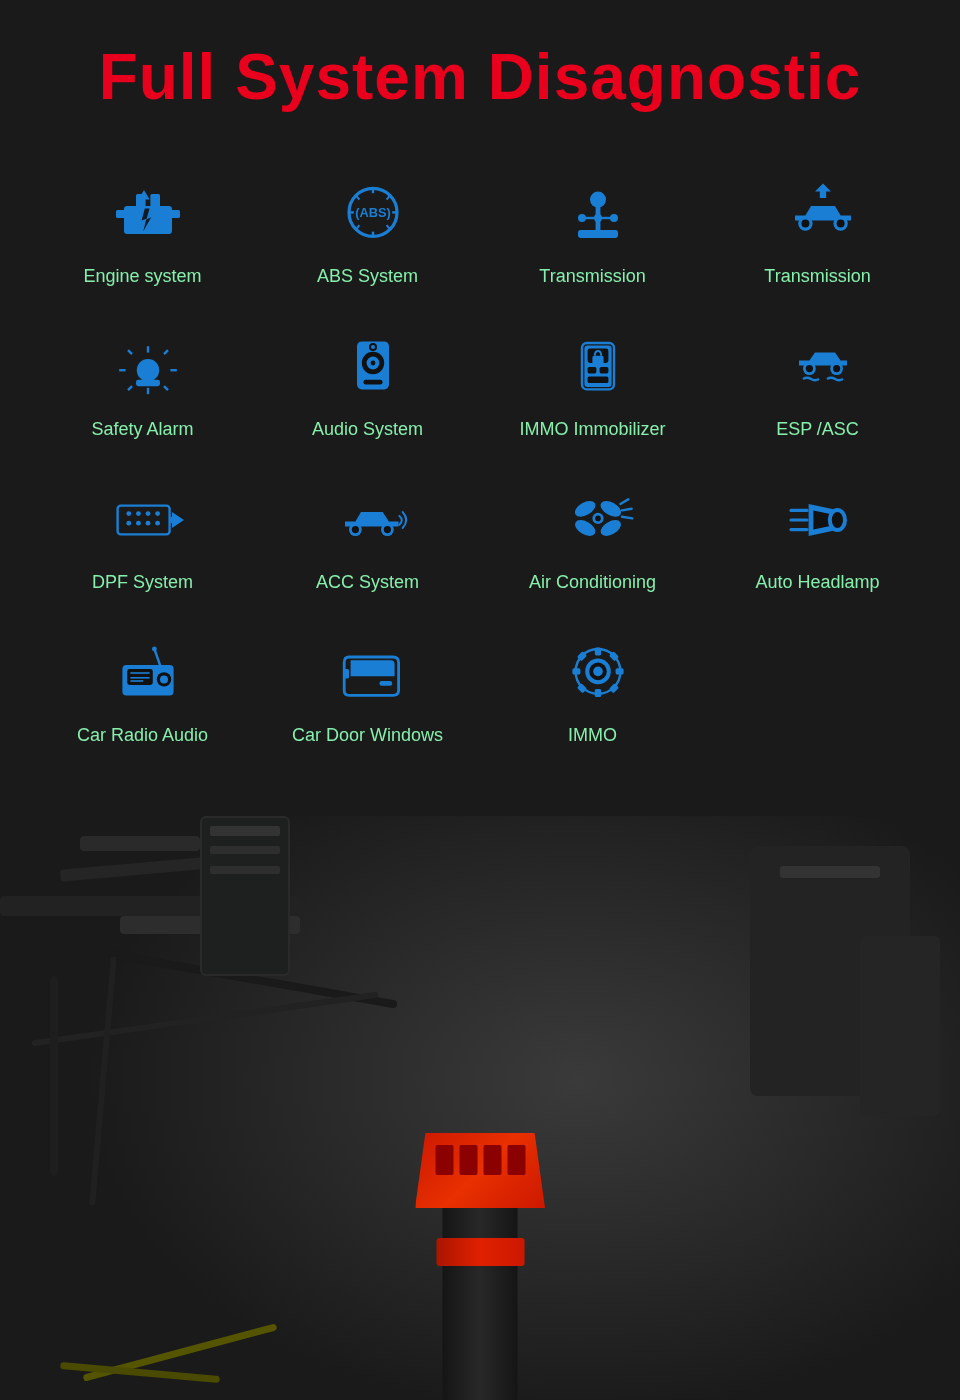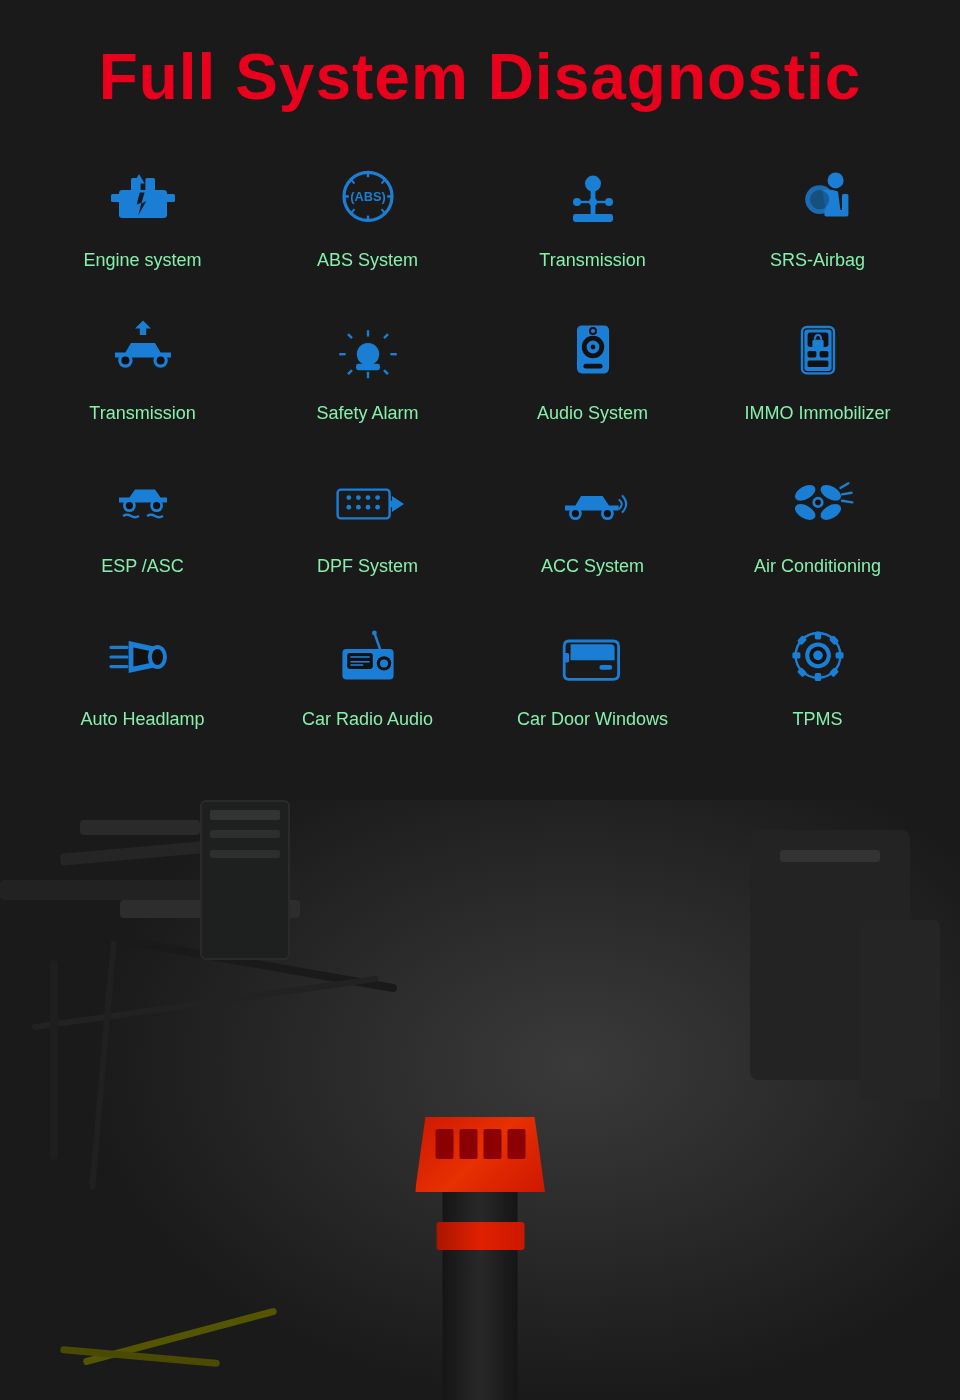--- a/index.html
+++ b/index.html
@@ -15,21 +15,21 @@
       background: #1a1a1a;
       padding: 40px 30px 50px;
       position: relative;
     }
 
     .title {
       text-align: center;
       font-size: 64px;
       font-weight: 900;
       color: #e8001c;
-      margin-bottom: 24px;
+      margin-bottom: 40px;
       letter-spacing: 1px;
     }
 
     .grid {
       display: grid;
       grid-template-columns: repeat(4, 1fr);
       gap: 0;
       max-width: 900px;
       margin: 0 auto;
     }
@@ -40,21 +40,21 @@
       align-items: center;
       padding: 20px 10px;
       gap: 12px;
     }
 
     .icon-wrap {
       width: 90px;
       height: 80px;
       display: flex;
       align-items: center;
-      justify-content: center;
+      justify-content: flex-end;
     }
 
     .icon-wrap svg {
       fill: #1a7fd4;
       width: 80px;
       height: 70px;
     }
 
     .item-label {
       color: #86efac;
@@ -138,37 +138,20 @@
 
           <line x1="30" y1="45" x2="70" y2="45" stroke="#1a7fd4" stroke-width="3"></line>
           <circle cx="30" cy="45" r="5" fill="#1a7fd4"></circle>
           <circle cx="70" cy="45" r="5" fill="#1a7fd4"></circle>
           <circle cx="50" cy="45" r="5" fill="#1a7fd4"></circle>
         </svg>
       </div>
       <span class="item-label">Transmission</span>
     </div>
 
-    <div class="grid-item">
-      <div class="icon-wrap">
-        <svg viewBox="0 0 100 80" xmlns="http://www.w3.org/2000/svg">
-
-          <circle cx="72" cy="18" r="10" fill="#1a7fd4"></circle>
-
-          <path d="M55 30 Q65 28 75 32 L78 55 L60 55Z" fill="#1a7fd4"></path>
-
-          <circle cx="52" cy="42" r="18" fill="#1a7fd4" opacity="0.8"></circle>
-          <circle cx="52" cy="42" r="12" fill="#111" opacity="0.3"></circle>
-
-          <rect x="58" y="55" width="25" height="8" rx="2" fill="#1a7fd4"></rect>
-          <rect x="80" y="35" width="8" height="28" rx="2" fill="#1a7fd4"></rect>
-        </svg>
-      </div>
-      <span class="item-label">SRS-Airbag</span>
-    </div>
 
     <div class="grid-item">
       <div class="icon-wrap">
         <svg viewBox="0 0 100 80" xmlns="http://www.w3.org/2000/svg">
 
           <path d="M15 48 L15 42 L28 42 L35 30 L65 30 L72 42 L85 42 L85 48Z" fill="#1a7fd4"></path>
           <circle cx="28" cy="52" r="9" fill="#1a7fd4"></circle>
           <circle cx="28" cy="52" r="5" fill="#111"></circle>
           <circle cx="72" cy="52" r="9" fill="#1a7fd4"></circle>
           <circle cx="72" cy="52" r="5" fill="#111"></circle>
@@ -389,21 +372,21 @@
           <rect x="66" y="14" width="8" height="10" rx="2" fill="#1a7fd4" transform="rotate(-45 70 19)"></rect>
           <rect x="26" y="54" width="8" height="10" rx="2" fill="#1a7fd4" transform="rotate(-45 30 59)"></rect>
           <rect x="66" y="54" width="8" height="10" rx="2" fill="#1a7fd4" transform="rotate(45 70 59)"></rect>
 
           <circle cx="50" cy="38" r="16" fill="#1a7fd4"></circle>
           <circle cx="50" cy="38" r="11" fill="#111"></circle>
 
           <circle cx="50" cy="38" r="6" fill="#1a7fd4"></circle>
         </svg>
       </div>
-      <span class="item-label">TPMS</span>
+      <span class="item-label">IMMO</span>
     </div>
 
   </div>
 </div>
 
 <div class="bottom-photo">
   <div class="engine-bg">
 
     <div style="position:absolute; top:20px; left:80px; width:120px; height:15px; background:#2a2a2a; border-radius:4px;"></div>
     <div style="position:absolute; top:45px; left:60px; width:200px; height:12px; background:#252525; border-radius:3px; transform:rotate(-5deg);"></div>

